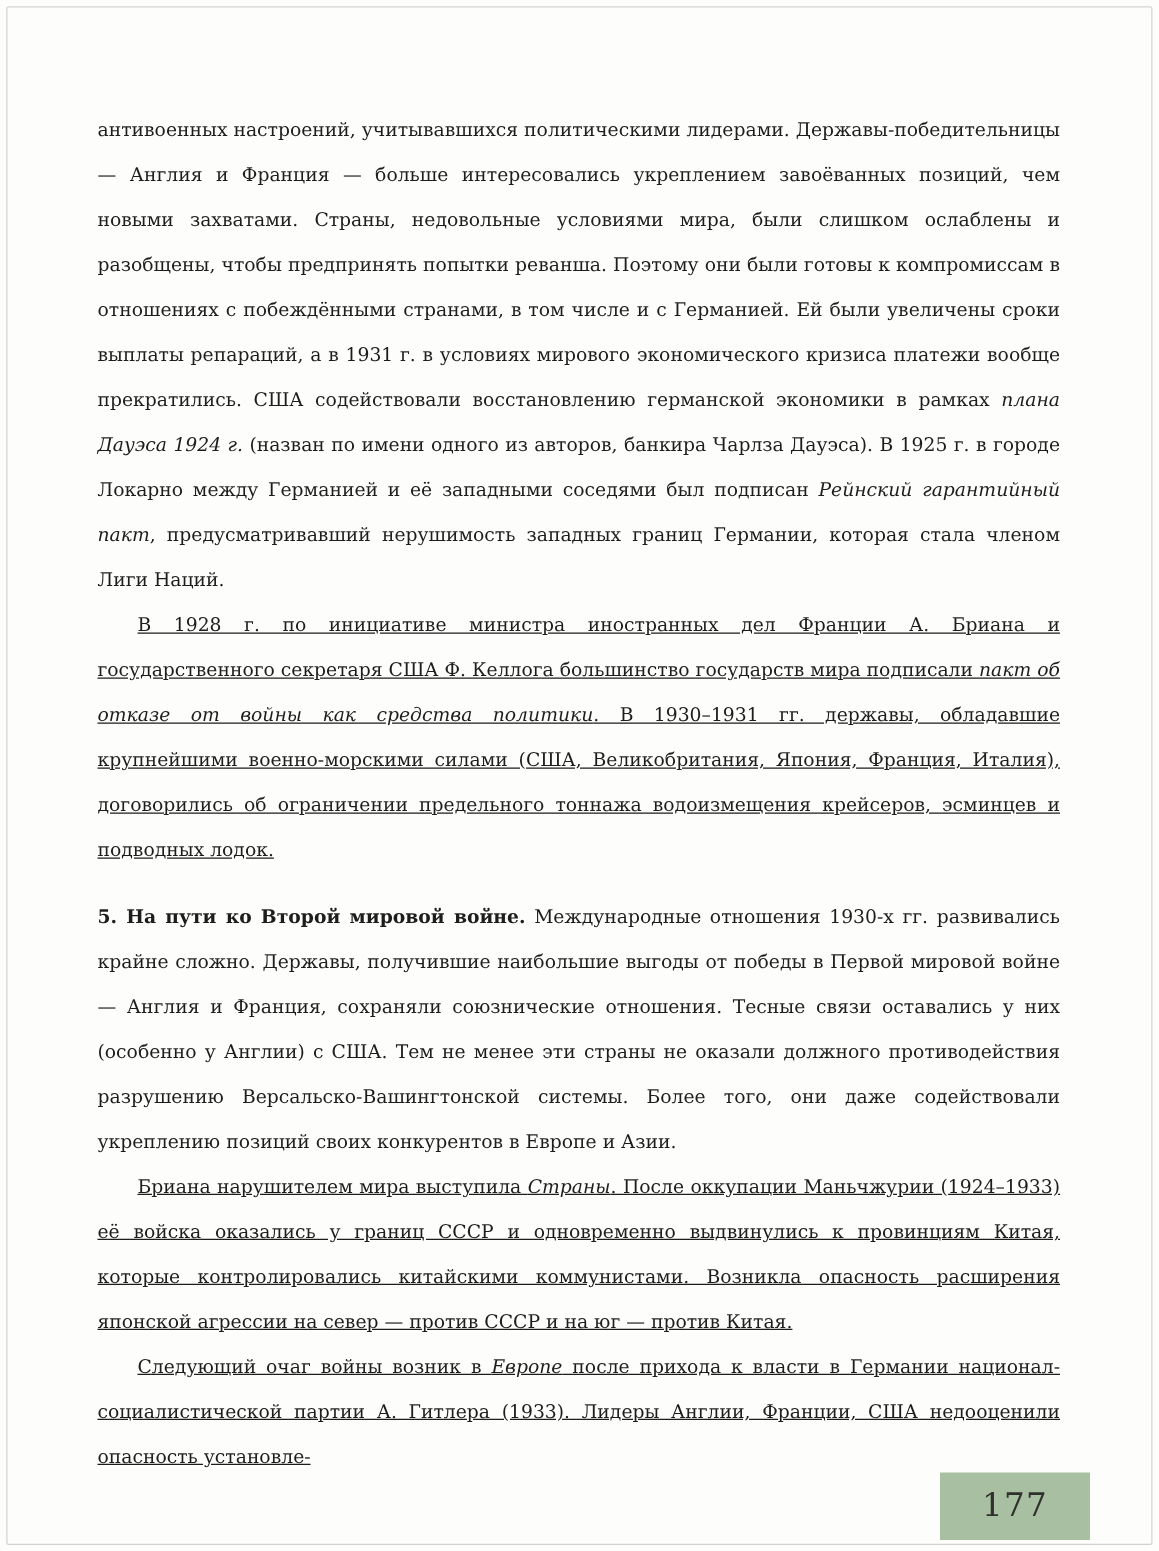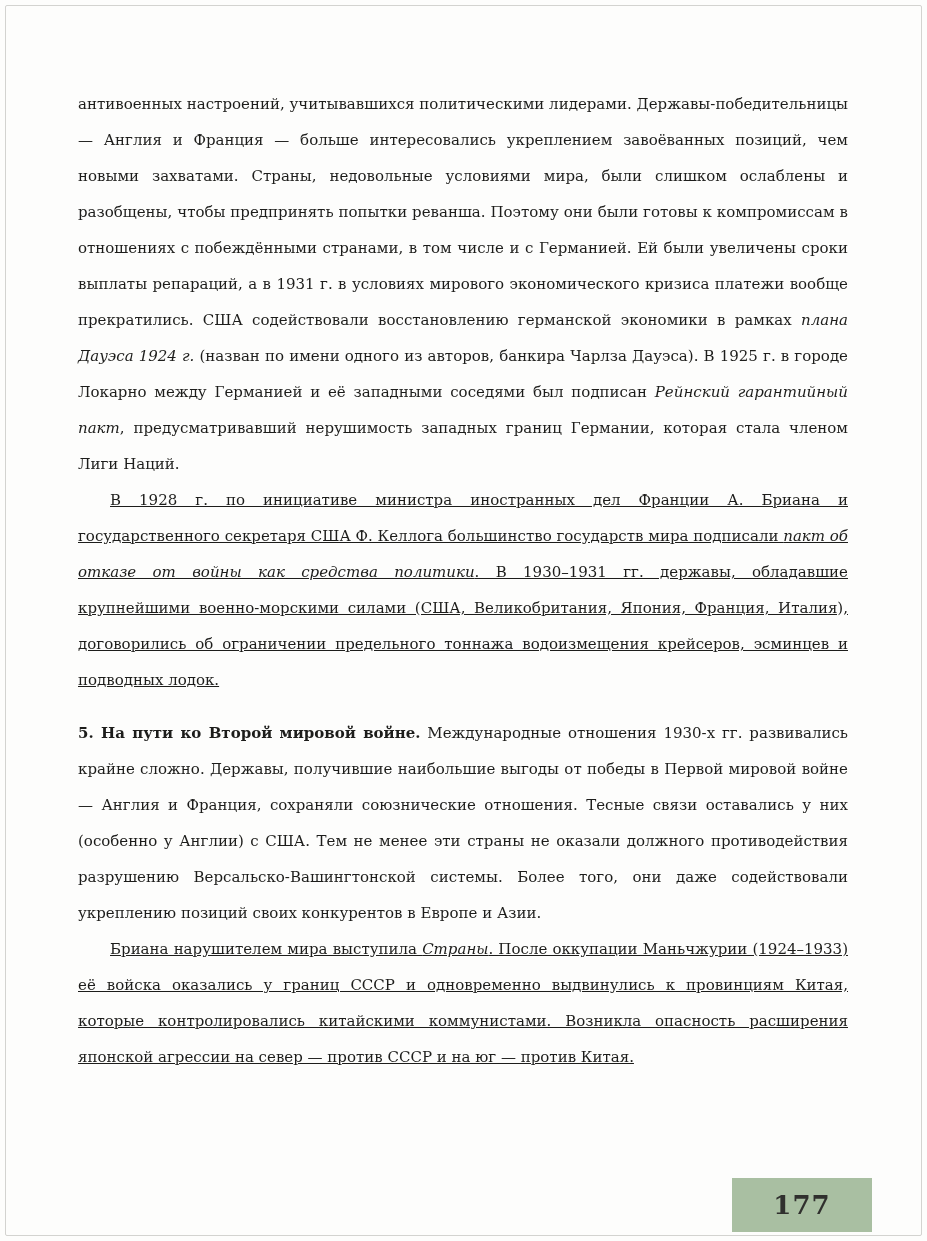--- a/index.html
+++ b/index.html
@@ -32,41 +32,41 @@
   }
   .para { margin: 0; padding: 0; }
   .para.indent { text-indent: 32px; text-decoration: underline; }
   .para.gap-before { margin-top: 17px; }
   .it { font-style: italic; }
   .bd { font-weight: bold; }
   .page-number-box {
     position: absolute;
     right: 55px;
     bottom: 9px;
-    width: 140px;
+    width: 120px;
     height: 54px;
     background: var(--page-box-bg, #a9bfa2);
     display: flex;
     align-items: center;
     justify-content: center;
-    font-weight: bold;
   }
   .page-number-box span {
     color: var(--page-box-text, #30302e);
     font-size: 26px;
     letter-spacing: 1px;
   }
 </style>
 </head>
 <body>
 
 <div class="page-frame"></div>
 
 <div class="text-block">
     <p class="para"><span>антивоенных настроений, учитывавшихся политическими лидерами. Державы-победительницы — Англия и Франция — больше интересовались укреплением завоёванных позиций, чем новыми захватами. Страны, недовольные условиями мира, были слишком ослаблены и разобщены, чтобы предпринять попытки реванша. Поэтому они были готовы к компромиссам в отношениях с побеждёнными странами, в том числе и с Германией. Ей были увеличены сроки выплаты репараций, а в 1931 г. в условиях мирового экономического кризиса платежи вообще прекратились. США содействовали восстановлению германской экономики в рамках </span><span class="it">плана Дауэса 1924 г.</span><span> (назван по имени одного из авторов, банкира Чарлза Дауэса). В 1925 г. в городе Локарно между Германией и её западными соседями был подписан </span><span class="it">Рейнский гарантийный пакт</span><span>, предусматривавший нерушимость западных границ Германии, которая стала членом Лиги Наций.</span></p>
     <p class="para indent"><span>В 1928 г. по инициативе министра иностранных дел Франции А. Бриана и государственного секретаря США Ф. Келлога большинство государств мира подписали </span><span class="it">пакт об отказе от войны как средства политики</span><span>. В 1930–1931 гг. державы, обладавшие крупнейшими военно-морскими силами (США, Великобритания, Япония, Франция, Италия), договорились об ограничении предельного тоннажа водоизмещения крейсеров, эсминцев и подводных лодок.</span></p>
     <p class="para gap-before"><span class="bd">5. На пути ко Второй мировой войне.</span><span> Международные отношения 1930-х гг. развивались крайне сложно. Державы, получившие наибольшие выгоды от победы в Первой мировой войне — Англия и Франция, сохраняли союзнические отношения. Тесные связи оставались у них (особенно у Англии) с США. Тем не менее эти страны не оказали должного противодействия разрушению Версальско-Вашингтонской системы. Более того, они даже содействовали укреплению позиций своих конкурентов в Европе и Азии.</span></p>
     <p class="para indent"><span>Бриана нарушителем мира выступила </span><span class="it">Страны</span><span>. После оккупации Маньчжурии (1924–1933) её войска оказались у границ СССР и одновременно выдвинулись к провинциям Китая, которые контролировались китайскими коммунистами. Возникла опасность расширения японской агрессии на север — против СССР и на юг — против Китая.</span></p>
+    <p class="para indent"><span>Следующий очаг войны возник в </span><span class="it">Европе</span><span> после прихода к власти в Германии национал-социалистической партии А. Гитлера (1933). Лидеры Англии, Франции, США недооценили опасность установле-</span></p>
   </div>
 
 <div class="page-number-box">
   <span>177</span>
 </div>
 
 </body></html>

